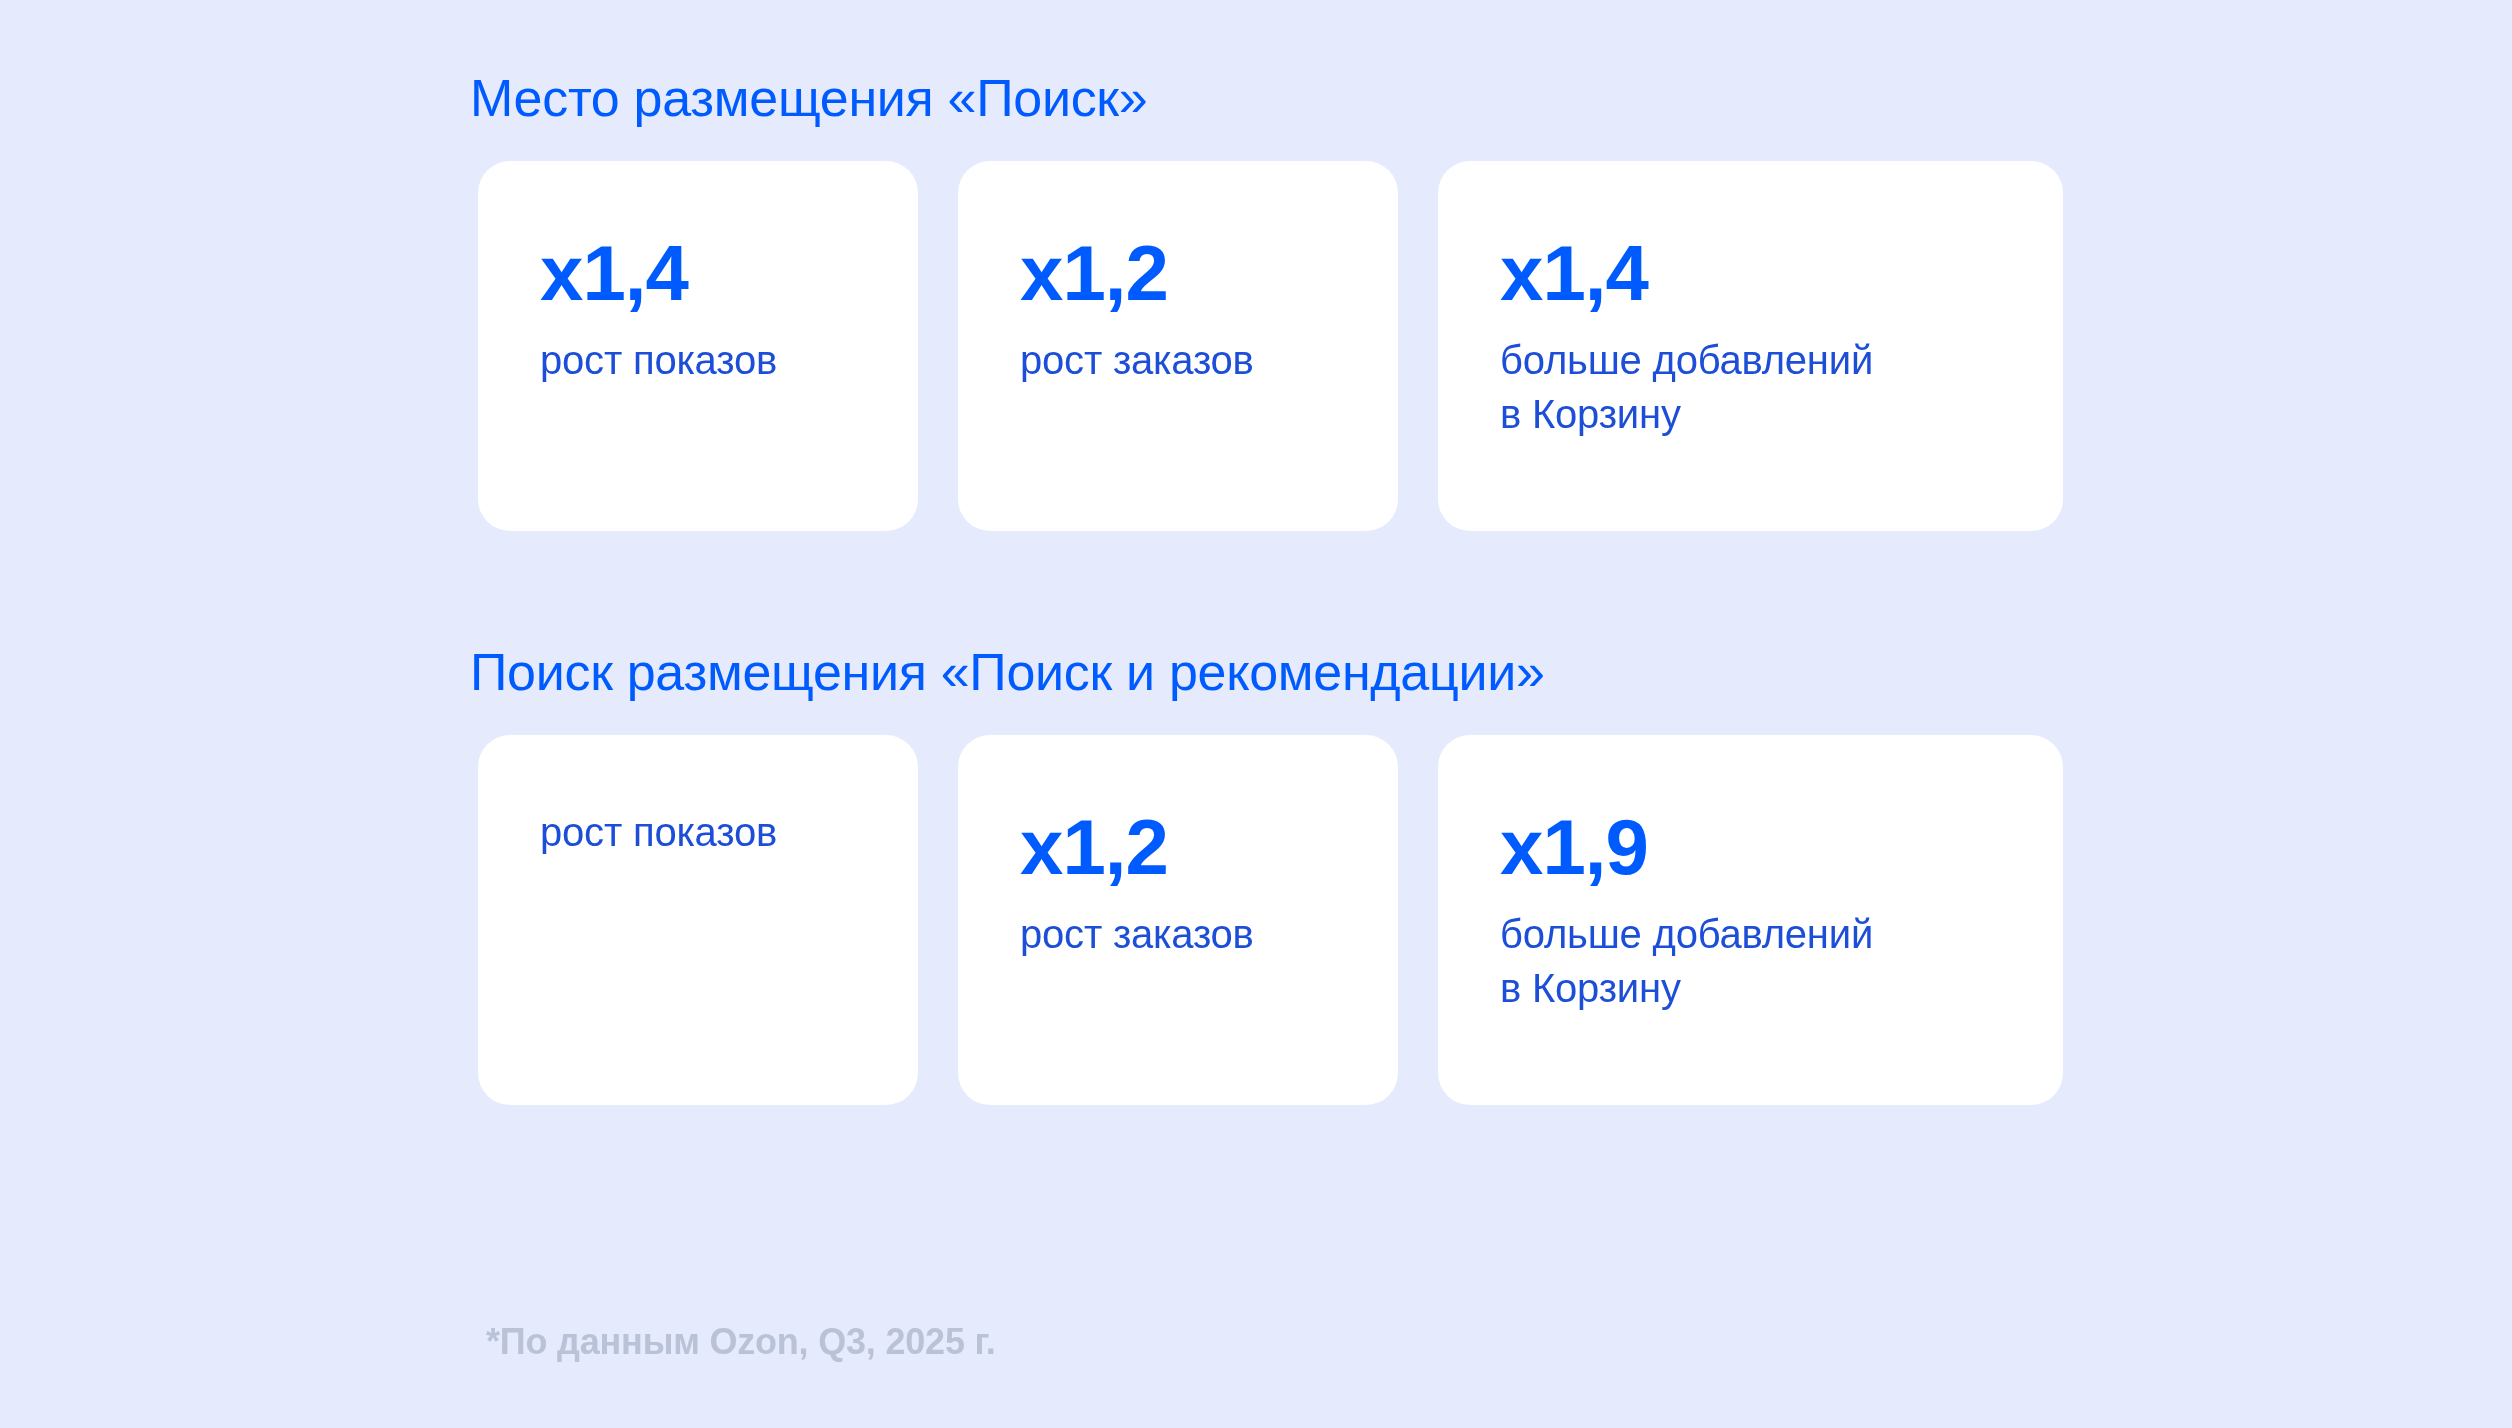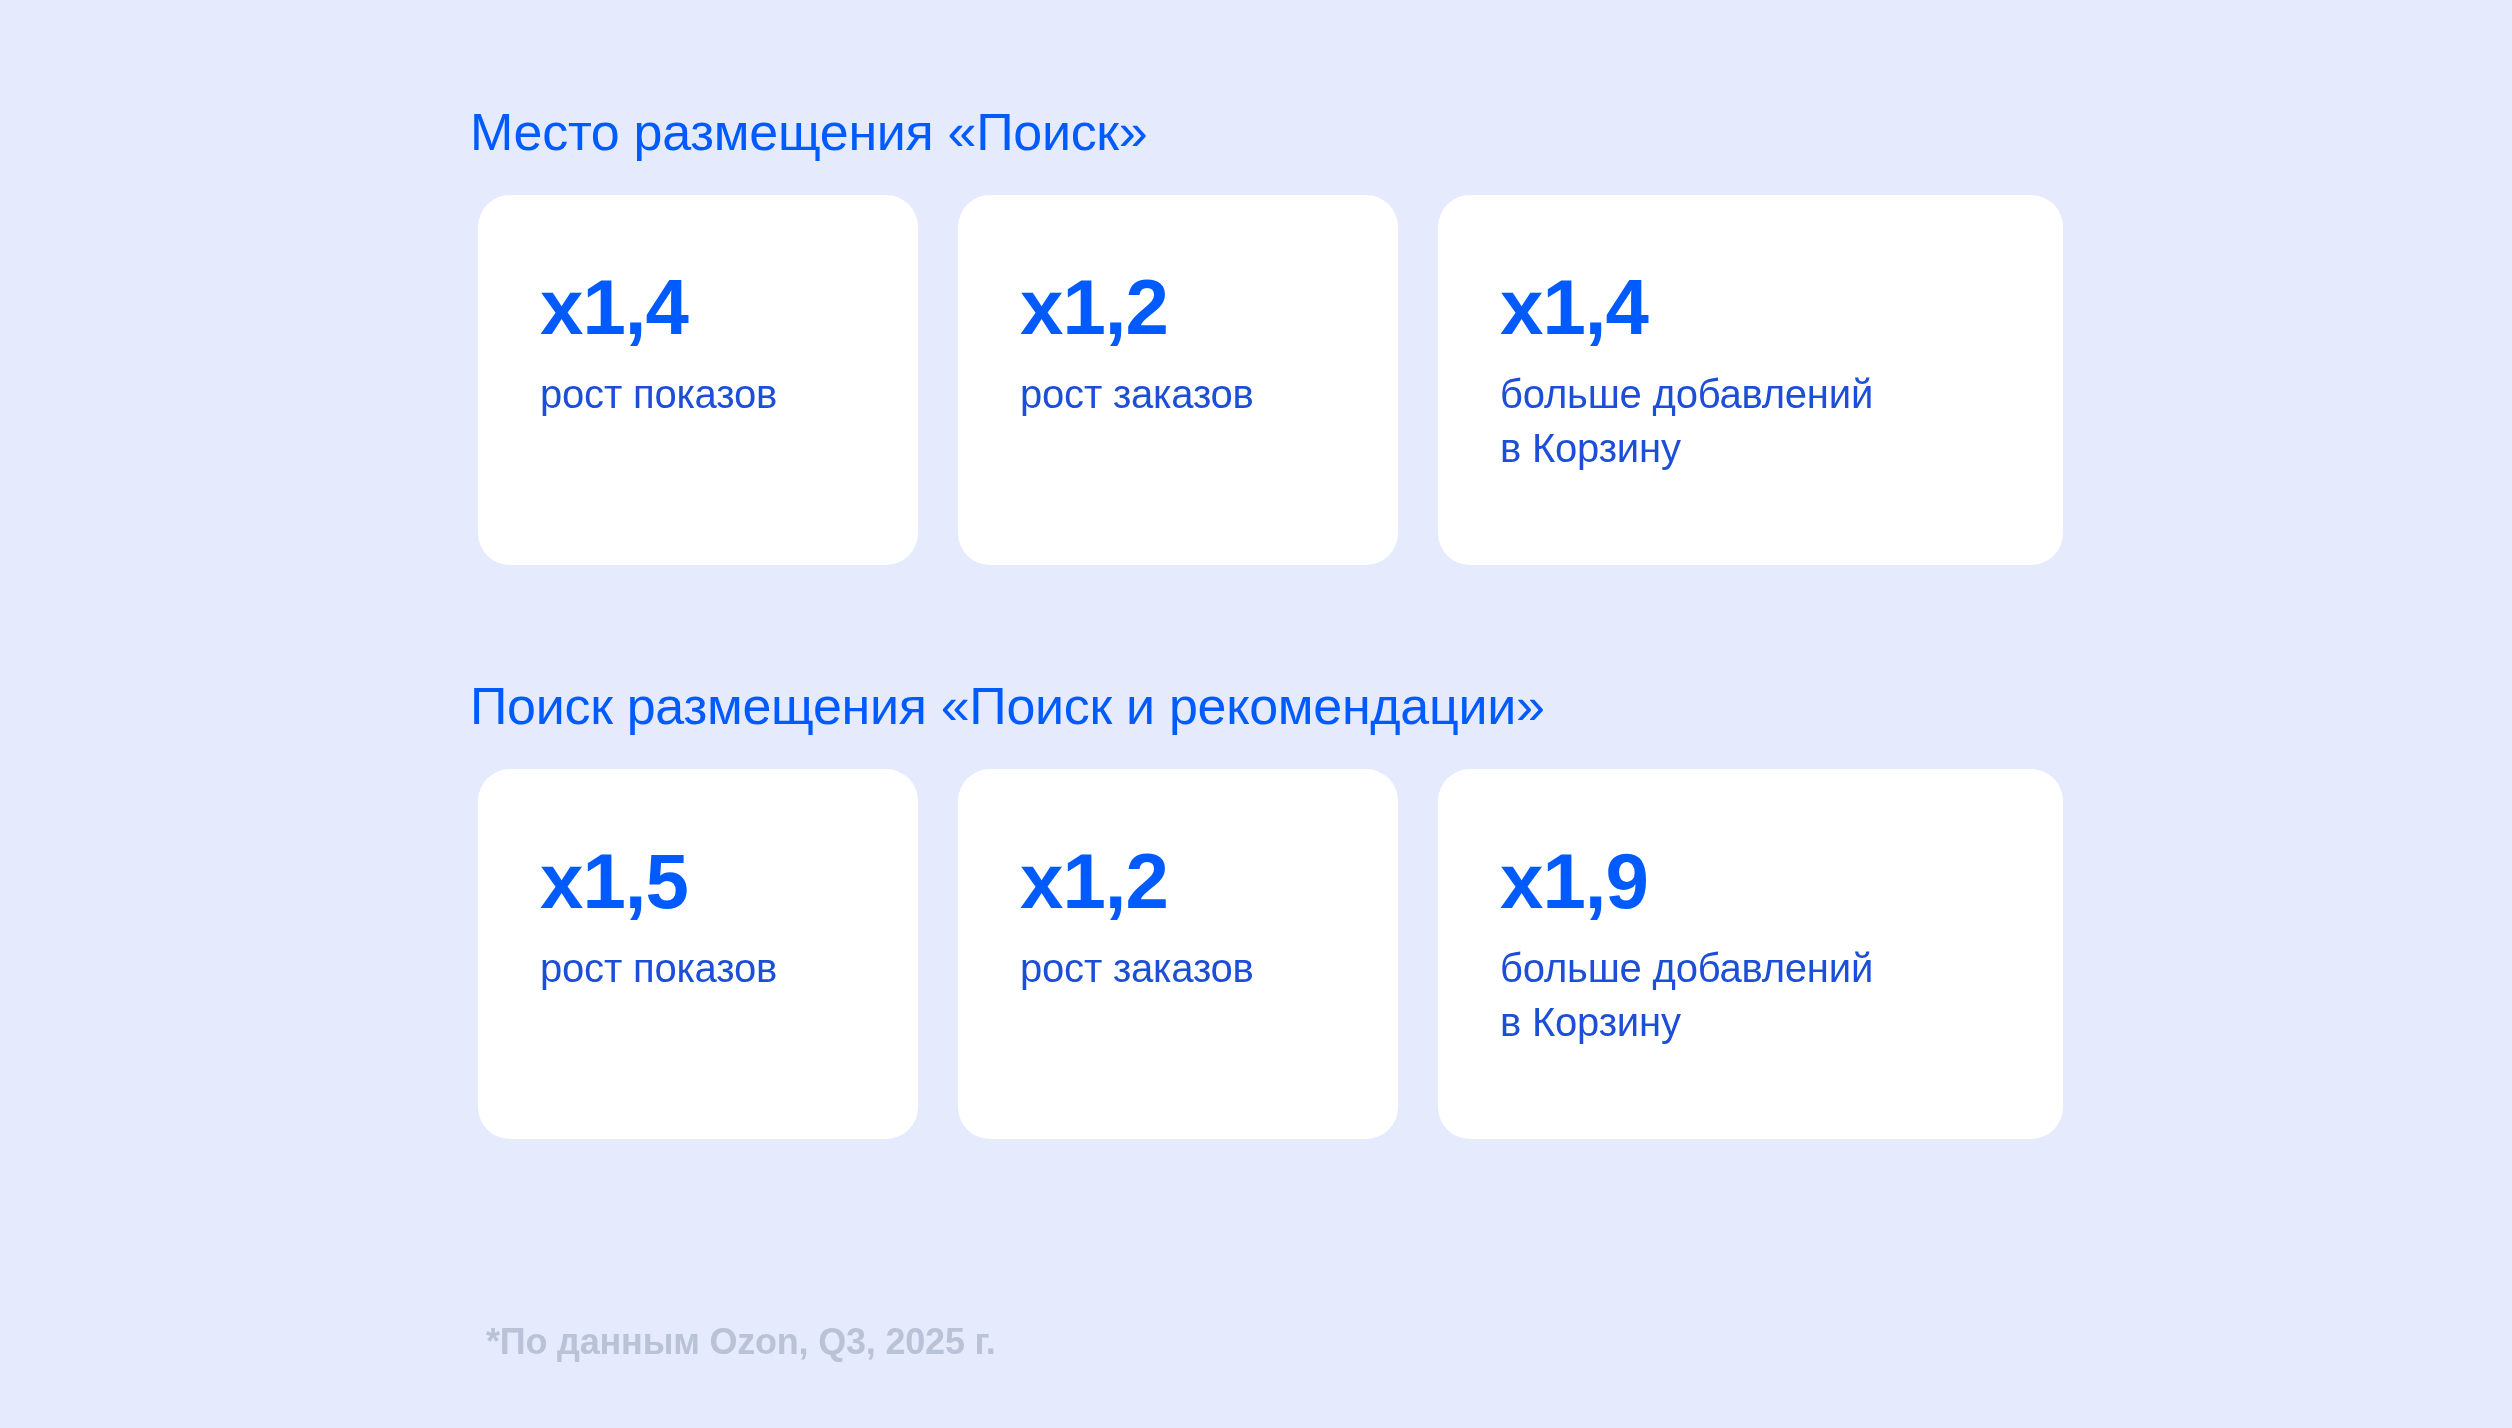--- a/index.html
+++ b/index.html
@@ -28,21 +28,21 @@
     position: absolute;
     left: 470px;
     top: 0;
     width: 1620px;
   }
 
   
   .section {
     margin: 0;
   }
-  .section-1 { padding-top: 101px; }
+  .section-1 { padding-top: 67px; }
   .section-2 { padding-top: 110px; }
 
   .section-heading {
     color: #005bff;
     font-size: 52px;
     line-height: 62px;
     font-weight: 400;
     letter-spacing: -0.3px;
     margin: 0 0 32px 0;
     white-space: nowrap;
@@ -129,21 +129,20 @@
 
       </div>
     </section>
 
     <section class="section section-2">
       <h2 class="section-heading">Поиск размещения «Поиск и рекомендации»</h2>
 
       <div class="card-row">
 
         <div class="card narrow">
-          <div class="card-value">x1,5</div>
           <div class="card-label">рост показов</div>
         </div>
 
         <div class="card narrow">
           <div class="card-value">x1,2</div>
           <div class="card-label">рост заказов</div>
         </div>
 
         <div class="card wide">
           <div class="card-value">x1,9</div>

